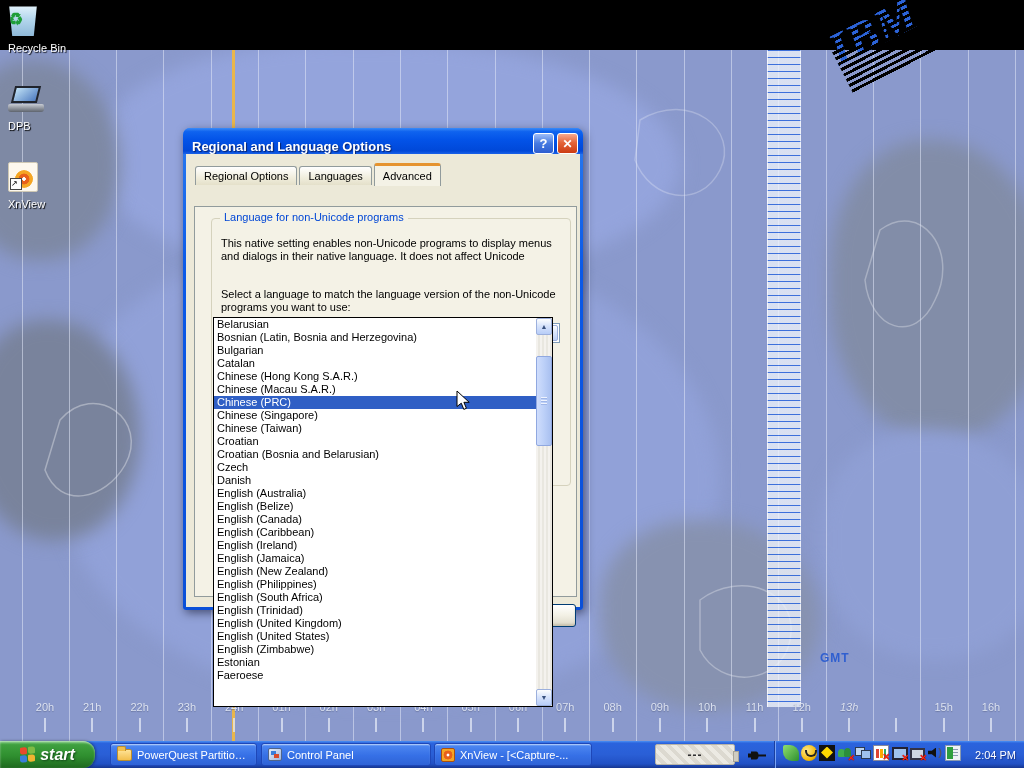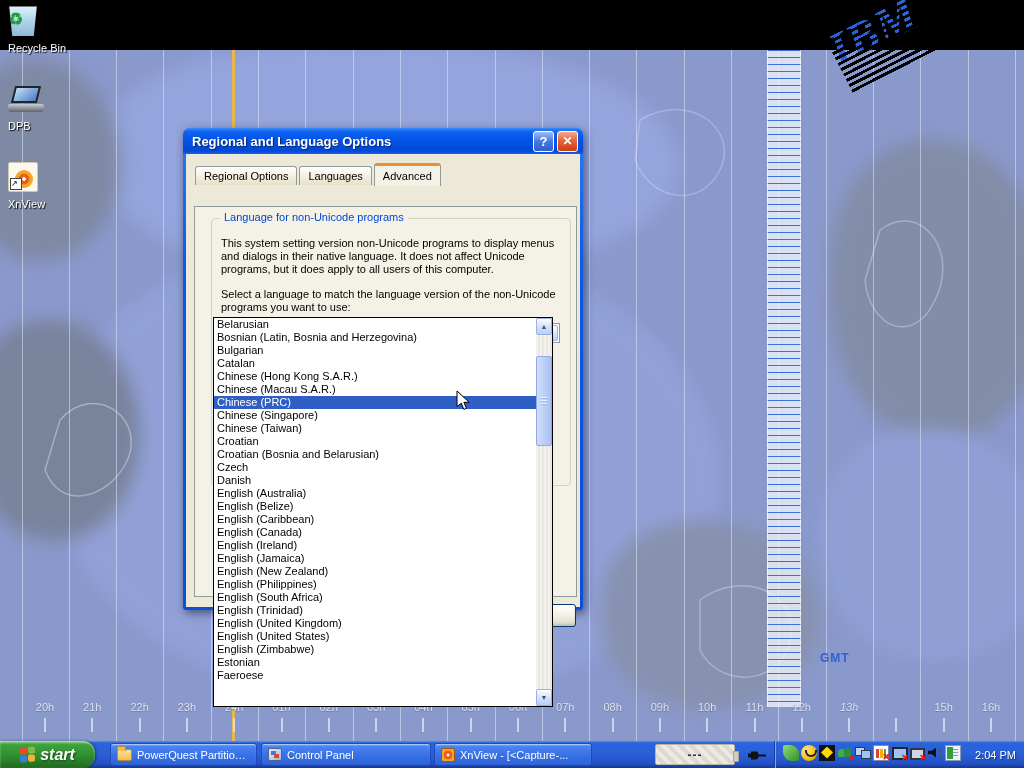--- a/index.html
+++ b/index.html
@@ -38,21 +38,21 @@
   .laptop .base { position:absolute; left:0; top:18px; width:36px; height:8px; background:linear-gradient(180deg,#c8ccd4,#5e646e); border-radius:2px 2px 3px 3px; }
   .xnview-glyph { position:relative; display:inline-block; width:30px; height:30px; background:#fdf8ee; border:1px solid #cfc8b4; border-radius:2px; }
   .xnview-glyph::before { content:""; position:absolute; left:6px; top:7px; width:18px; height:18px; border-radius:50%;
     background:radial-gradient(circle at 50% 50%, #fff 0 12%, #e8601a 16% 40%, #f5a623 45% 70%, transparent 72%); }
   .xnview-glyph::after { content:"↗"; position:absolute; left:1px; bottom:1px; width:10px; height:10px; background:#fff; border:1px solid #444; font-size:8px; line-height:9px; color:#000; }
 
   
   .dialog { position:absolute; left:183px; top:128px; width:400px; height:482px; z-index:10;
     background:linear-gradient(180deg,#2a7bf0 0%,#0a59e8 30%,#0a4fd8 100%);
     border-radius:7px 7px 3px 3px; box-shadow:2px 3px 10px rgba(0,0,20,.5); }
-  .titlebar { position:absolute; left:0; top:0; right:0; height:26px; display:flex; align-items:center; padding:0 5px 0 9px;
+  .titlebar { position:absolute; left:0; top:0; right:0; height:26px; display:flex; align-items:flex-end; padding:0 5px 0 9px;
     background:linear-gradient(180deg,#3a8bf8 0%,#0f63ef 14%,#0353e8 45%,#0048d8 88%,#1a62e8 100%); border-radius:7px 7px 0 0; }
   .title-text { flex:1; color:#fff; font-weight:bold; font-size:13px; text-shadow:1px 1px 1px #0a246a; white-space:nowrap; }
   .tb-btn { width:21px; height:21px; margin-left:3px; border:1px solid #fff; border-radius:3px; display:flex; align-items:center; justify-content:center;
     color:#fff; font-weight:bold; font-size:13px; cursor:default; }
   .tb-help { background:linear-gradient(180deg,#9dbcf8 0%,#4579e0 50%,#2e5ed0 100%); }
   .tb-close { background:linear-gradient(180deg,#f6a98e 0%,#e4653a 45%,#cc3c12 100%); font-size:12px; }
   .dlg-body { position:absolute; left:3px; right:3px; top:26px; bottom:3px; background:#ece9d8; }
   .tabs { position:absolute; left:9px; top:9px; display:flex; align-items:flex-end; }
   .tab { height:19px; padding:3px 8px 0 8px; font-size:11px; color:#000; background:linear-gradient(180deg,#fff,#f0eddc 60%,#e4e0ca);
     border:1px solid #919b9c; border-bottom:none; border-radius:3px 3px 0 0; margin-right:2px; }
@@ -263,23 +263,22 @@
     <div class="dlg-body">
       <div class="tabs">
         <span class="tab">Regional Options</span>
         <span class="tab">Languages</span>
         <span class="tab active">Advanced</span>
       </div>
       <div class="tabpage">
         <div class="groupbox">
           <span class="group-caption">Language for non-Unicode programs</span>
           <div class="body-text" style="top:18px;" id="desc-lines">
-              <div>This system setting version non-Unicode programs to display menus</div>
+              <div>This native setting enables non-Unicode programs to display menus</div>
               <div>and dialogs in their native language. It does not affect Unicode</div>
-              <div>programs, but it does apply to all users of this computer.</div>
             </div>
           <div class="body-text" style="top:69px;" id="instr-lines">
               <div>Select a language to match the language version of the non-Unicode</div>
               <div>programs you want to use:</div>
             </div>
           <div class="combo">
             <span class="combo-value">English (United States)</span>
             <span class="combo-arrow">▼</span>
           </div>
         </div>
@@ -298,22 +297,22 @@
         <div class="li">Chinese (Macau S.A.R.)</div>
         <div class="li sel">Chinese (PRC)</div>
         <div class="li">Chinese (Singapore)</div>
         <div class="li">Chinese (Taiwan)</div>
         <div class="li">Croatian</div>
         <div class="li">Croatian (Bosnia and Belarusian)</div>
         <div class="li">Czech</div>
         <div class="li">Danish</div>
         <div class="li">English (Australia)</div>
         <div class="li">English (Belize)</div>
+        <div class="li">English (Canada)</div>
         <div class="li">English (Caribbean)</div>
-        <div class="li">English (Canada)</div>
         <div class="li">English (Ireland)</div>
         <div class="li">English (Jamaica)</div>
         <div class="li">English (New Zealand)</div>
         <div class="li">English (Philippines)</div>
         <div class="li">English (South Africa)</div>
         <div class="li">English (Trinidad)</div>
         <div class="li">English (United Kingdom)</div>
         <div class="li">English (United States)</div>
         <div class="li">English (Zimbabwe)</div>
         <div class="li">Estonian</div>

